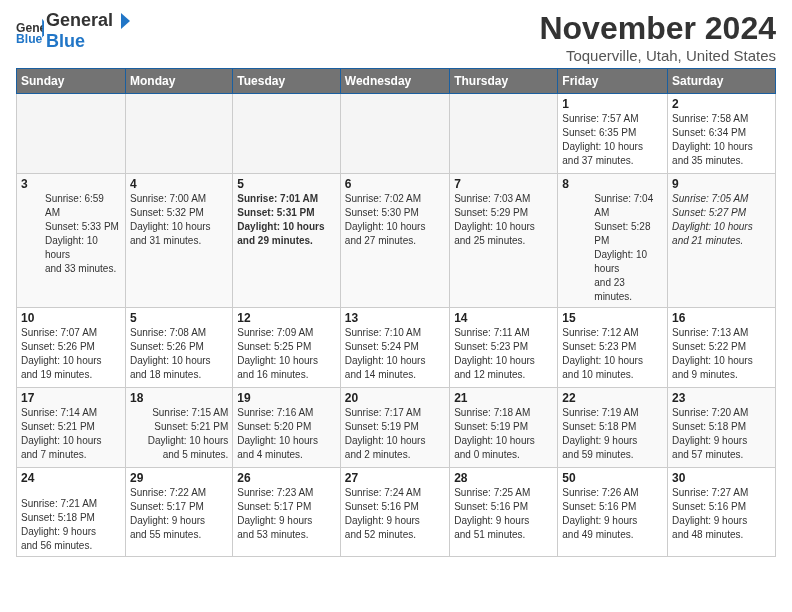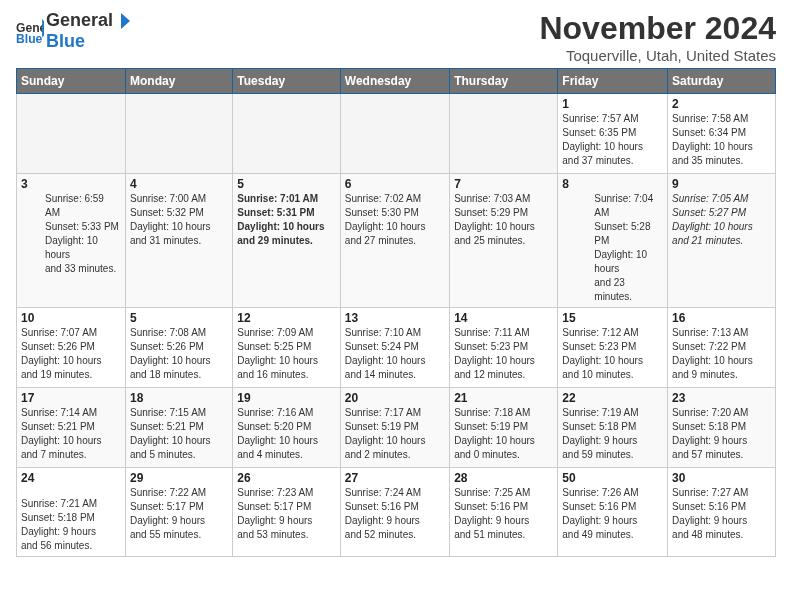--- a/index.html
+++ b/index.html
@@ -237,36 +237,36 @@
           <td>
             <span class="day-num">15</span>
             <div class="day-info" style="white-space: pre-line;">Sunrise: 7:12 AM
 Sunset: 5:23 PM
 Daylight: 10 hours
 and 10 minutes.</div>
           </td>
           <td>
             <span class="day-num">16</span>
             <div class="day-info" style="white-space: pre-line;">Sunrise: 7:13 AM
-Sunset: 7:22 PM
+Sunset: 5:22 PM
 Daylight: 10 hours
 and 9 minutes.</div>
           </td>
         </tr>
         <tr>
           <td>
             <span class="day-num">17</span>
             <div class="day-info" style="white-space: pre-line;">Sunrise: 7:14 AM
 Sunset: 5:21 PM
 Daylight: 10 hours
 and 7 minutes.</div>
           </td>
           <td>
             <span class="day-num">18</span>
-            <div class="day-info" style="white-space: pre-line;">Sunrise: 7:15 AM
+            <div class="day-info" style="white-space: pre-line; text-align: right;">Sunrise: 7:15 AM
 Sunset: 5:21 PM
 Daylight: 10 hours
 and 5 minutes.</div>
           </td>
           <td>
             <span class="day-num">19</span>
             <div class="day-info" style="white-space: pre-line;">Sunrise: 7:16 AM
 Sunset: 5:20 PM
 Daylight: 10 hours
 and 4 minutes.</div>

